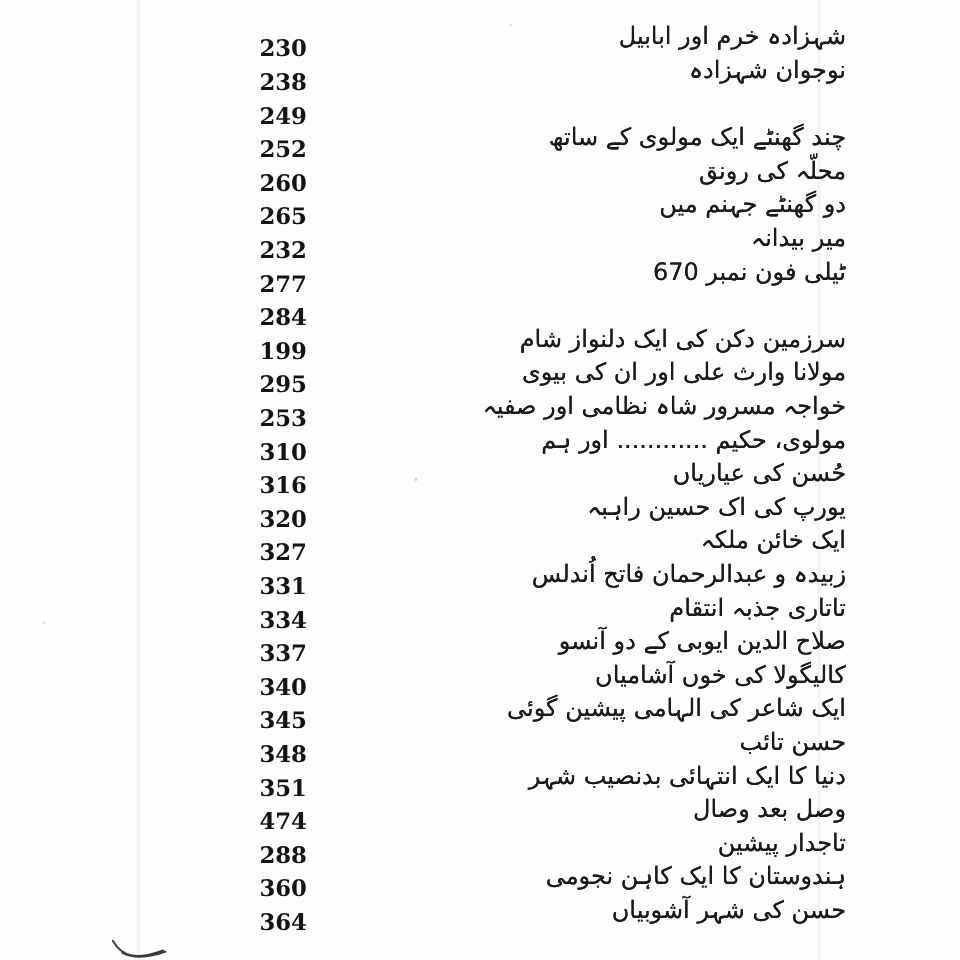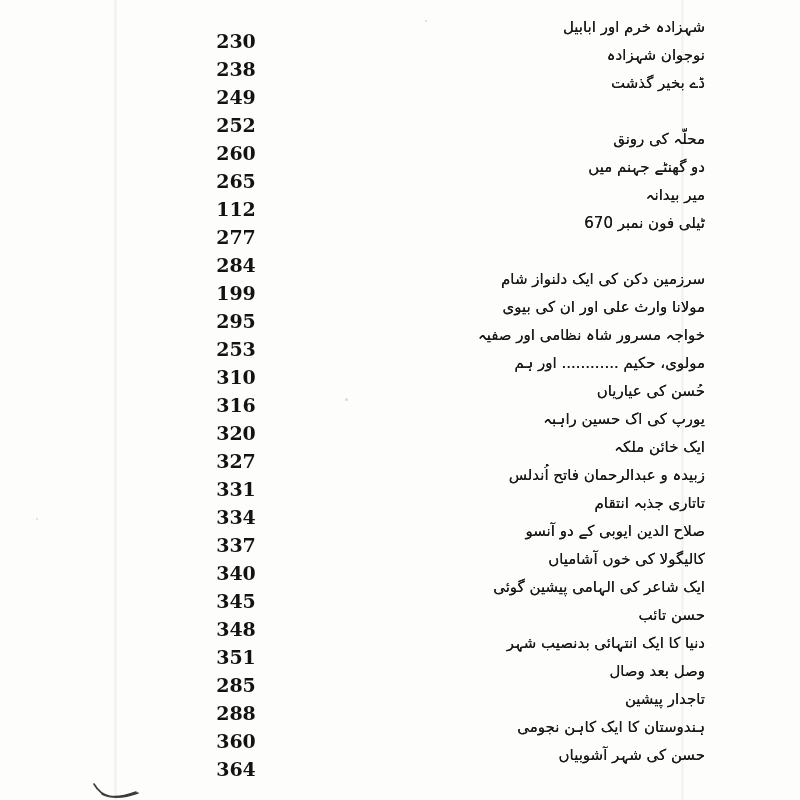--- a/index.html
+++ b/index.html
@@ -23,21 +23,21 @@
   .seam.right{left:681px;}
   .toc{position:absolute;inset:0;}
   .row{
     position:absolute;left:0;right:0;height:28px;
   }
   .entry-title{
     position:absolute;
     right:95px;top:0;
     direction:rtl;
     white-space:nowrap;
-    font-size:15px;
+    font-size:20px;
     color:#1b1a18;
     letter-spacing:-0.5px;
     text-shadow:0 0 .4px #1b1a18;
   }
   .entry-page{
     position:absolute;
     left:196px;top:12px;width:80px;
     text-align:center;
     font-family:"DejaVu Serif","Liberation Serif",serif;
     font-weight:700;
@@ -69,41 +69,41 @@
     <span class="entry-title">شہزادہ خرم اور ابابیل</span>
     <span class="entry-page">230</span>
   </div>
 
   <div class="row" style="top: 46px;">
     <span class="entry-title">نوجوان شہزادہ</span>
     <span class="entry-page">238</span>
   </div>
 
   <div class="row" style="top: 74px;">
-    <span class="entry-title">ڈے بخیر گذشت</span>
     <span class="entry-page">249</span>
   </div>
 
   <div class="row" style="top: 102px;">
+    <span class="entry-title">چند گھنٹے ایک مولوی کے ساتھ</span>
     <span class="entry-page">252</span>
   </div>
 
   <div class="row" style="top: 130px;">
     <span class="entry-title">محلّہ کی رونق</span>
     <span class="entry-page">260</span>
   </div>
 
   <div class="row" style="top: 158px;">
     <span class="entry-title">دو گھنٹے جہنم میں</span>
     <span class="entry-page">265</span>
   </div>
 
   <div class="row" style="top: 186px;">
     <span class="entry-title">میر بیدانہ</span>
-    <span class="entry-page">112</span>
+    <span class="entry-page">232</span>
   </div>
 
   <div class="row" style="top: 214px;">
     <span class="entry-title">ٹیلی فون نمبر 670</span>
     <span class="entry-page">277</span>
   </div>
 
   <div class="row" style="top: 242px;">
     <span class="entry-page">284</span>
   </div>
@@ -173,21 +173,21 @@
     <span class="entry-page">348</span>
   </div>
 
   <div class="row" style="top: 634px;">
     <span class="entry-title">دنیا کا ایک انتہائی بدنصیب شہر</span>
     <span class="entry-page">351</span>
   </div>
 
   <div class="row" style="top: 662px;">
     <span class="entry-title">وصل بعد وصال</span>
-    <span class="entry-page">285</span>
+    <span class="entry-page">474</span>
   </div>
 
   <div class="row" style="top: 690px;">
     <span class="entry-title">تاجدار پیشین</span>
     <span class="entry-page">288</span>
   </div>
 
   <div class="row" style="top: 718px;">
     <span class="entry-title">ہندوستان کا ایک کاہن نجومی</span>
     <span class="entry-page">360</span>

